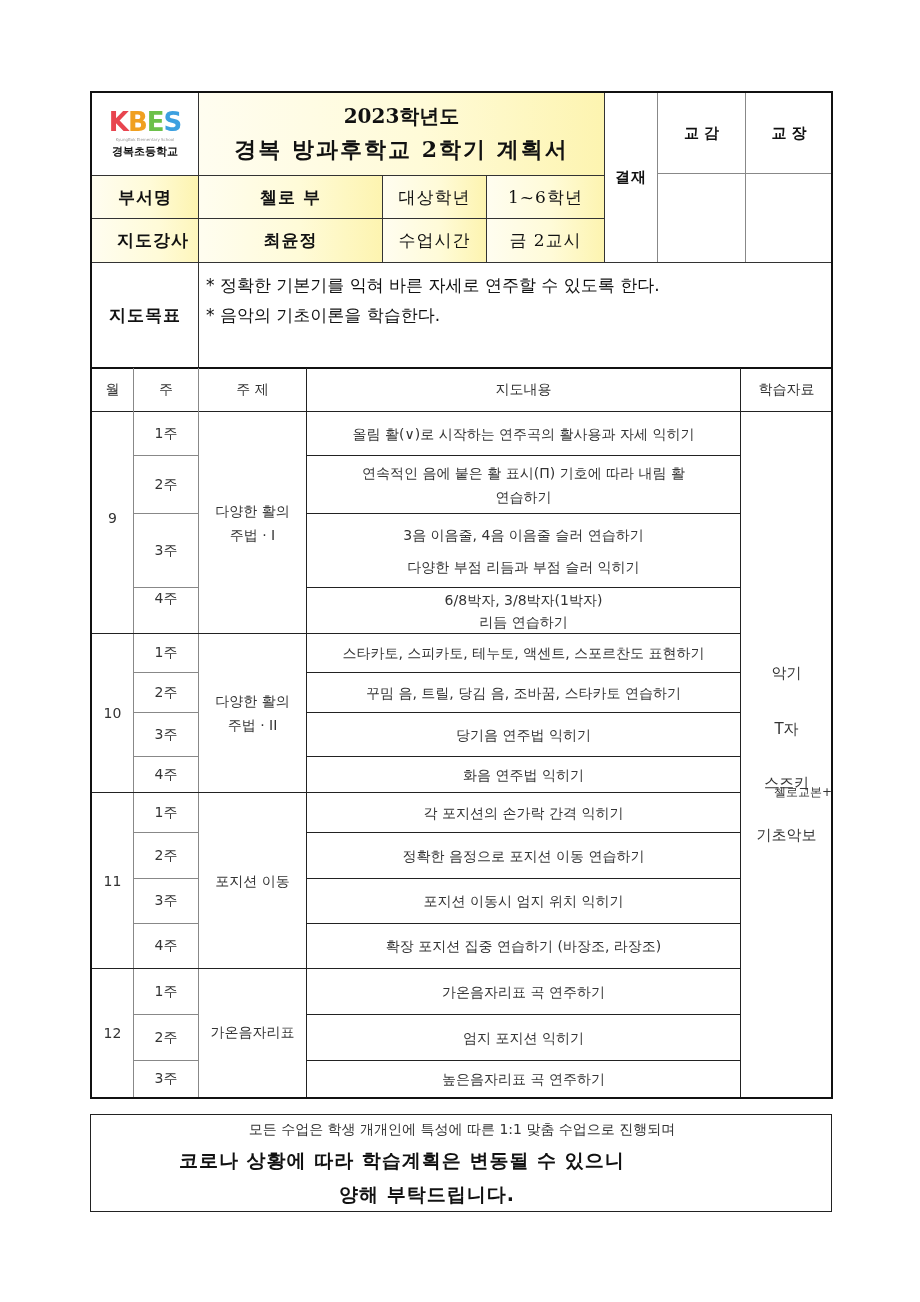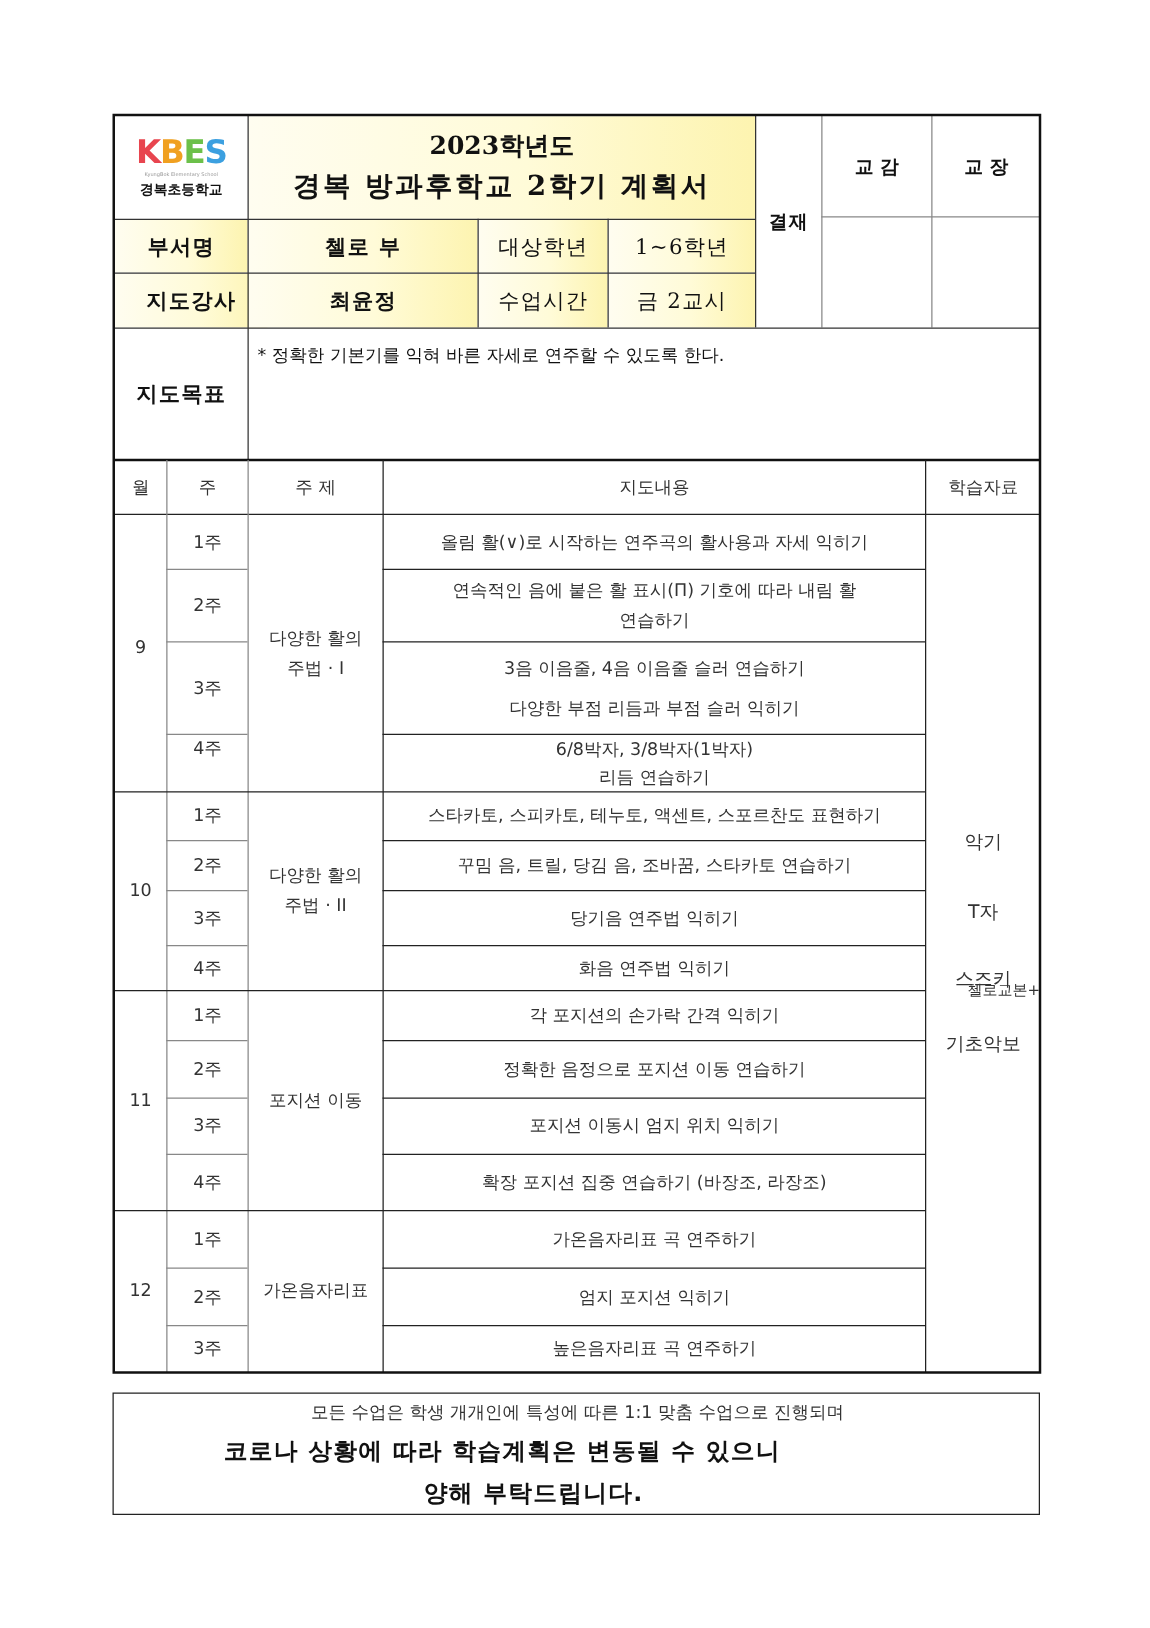--- a/index.html
+++ b/index.html
@@ -8,21 +8,21 @@
   .cell { position:absolute; box-sizing:border-box; display:flex; align-items:center; justify-content:center; text-align:center; }
   .yellow { background:linear-gradient(90deg,#fffdf0 0%, #fffbd8 55%, #fdf4b0 100%); }
   .hline { position:absolute; height:0; border-top:1px solid #555; }
   .vline { position:absolute; width:0; border-left:1px solid #555; }
   .thick-h { position:absolute; height:0; border-top:2px solid #111; }
   .gray-h { position:absolute; height:0; border-top:1px solid #888; }
   .gray-v { position:absolute; width:0; border-left:1px solid #888; }
   .hdr-text { font-size:17px; font-weight:bold; letter-spacing:1px; color:#111; }
   .small { font-size:14px; color:#333; font-family:"DejaVu Sans", sans-serif; }
   .content { font-size:14px; color:#333; font-family:"DejaVu Sans", sans-serif; line-height:24px; }
-  .goal { font-size:14px; color:#111; font-family:"DejaVu Sans", sans-serif; line-height:30px; }
+  .goal { font-size:17px; color:#111; font-family:"DejaVu Sans", sans-serif; line-height:30px; }
 </style>
 </head>
 <body>
 
 <div class="cell" style="left:92px;top:93px;width:106px;height:82px;flex-direction:column;">
   <div style="display:flex;font-family:'DejaVu Sans',sans-serif;font-weight:bold;font-size:26px;line-height:26px;letter-spacing:-1px;">
     <span style="color:#e8454f">K</span>
     <span style="color:#f0a020">B</span>
     <span style="color:#6cc04a">E</span>
     <span style="color:#3ca0e0">S</span>
@@ -72,20 +72,21 @@
   <span style="font-size:15px;font-weight:bold;color:#111;">교 장</span>
 </div>
 <div class="cell" style="left:658px;top:174px;width:87px;height:88px;"></div>
 <div class="cell" style="left:746px;top:174px;width:86px;height:88px;"></div>
 
 <div class="cell" style="left:92px;top:263px;width:106px;height:105px;">
   <span style="font-size:17px;font-weight:bold;color:#111;letter-spacing:1px;">지도목표</span>
 </div>
 <div class="abs" style="left:206px;top:270px;width:620px;">
   <div class="goal">* 정확한 기본기를 익혀 바른 자세로 연주할 수 있도록 한다.</div>
+  <div class="goal">* 음악의 기초이론을 학습한다.</div>
 </div>
 
 <div class="cell small" style="left:92px;top:369px;width:41px;height:42px;">월</div>
 <div class="cell small" style="left:134px;top:369px;width:64px;height:42px;">주</div>
 <div class="cell small" style="left:199px;top:369px;width:107px;height:42px;">주 제</div>
 <div class="cell small" style="left:307px;top:369px;width:433px;height:42px;">지도내용</div>
 <div class="cell small" style="left:741px;top:369px;width:91px;height:42px;">학습자료</div>
 
 <div class="cell small" style="left:92px;top:412px;width:41px;height:221px;padding-bottom:10px;">9</div>
 <div class="cell small" style="left:199px;top:412px;width:107px;height:221px;flex-direction:column;line-height:24px;">

